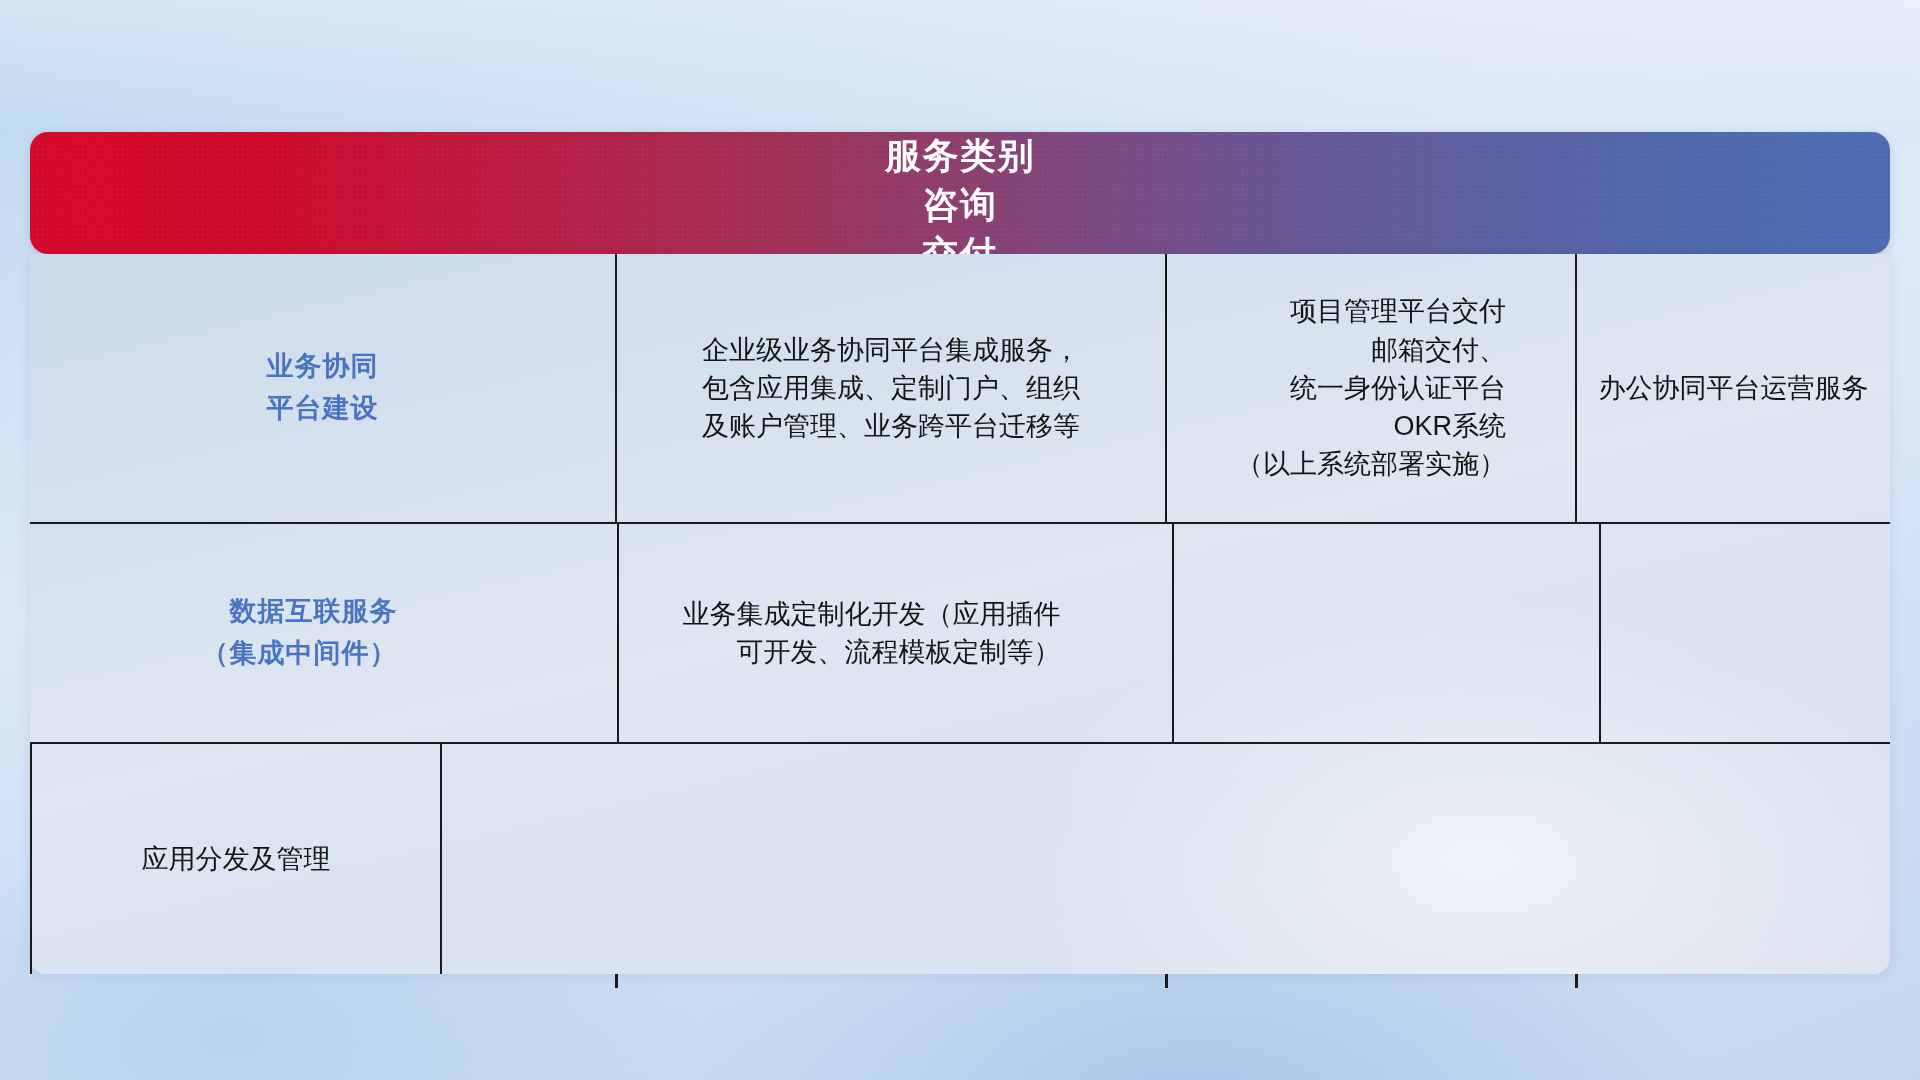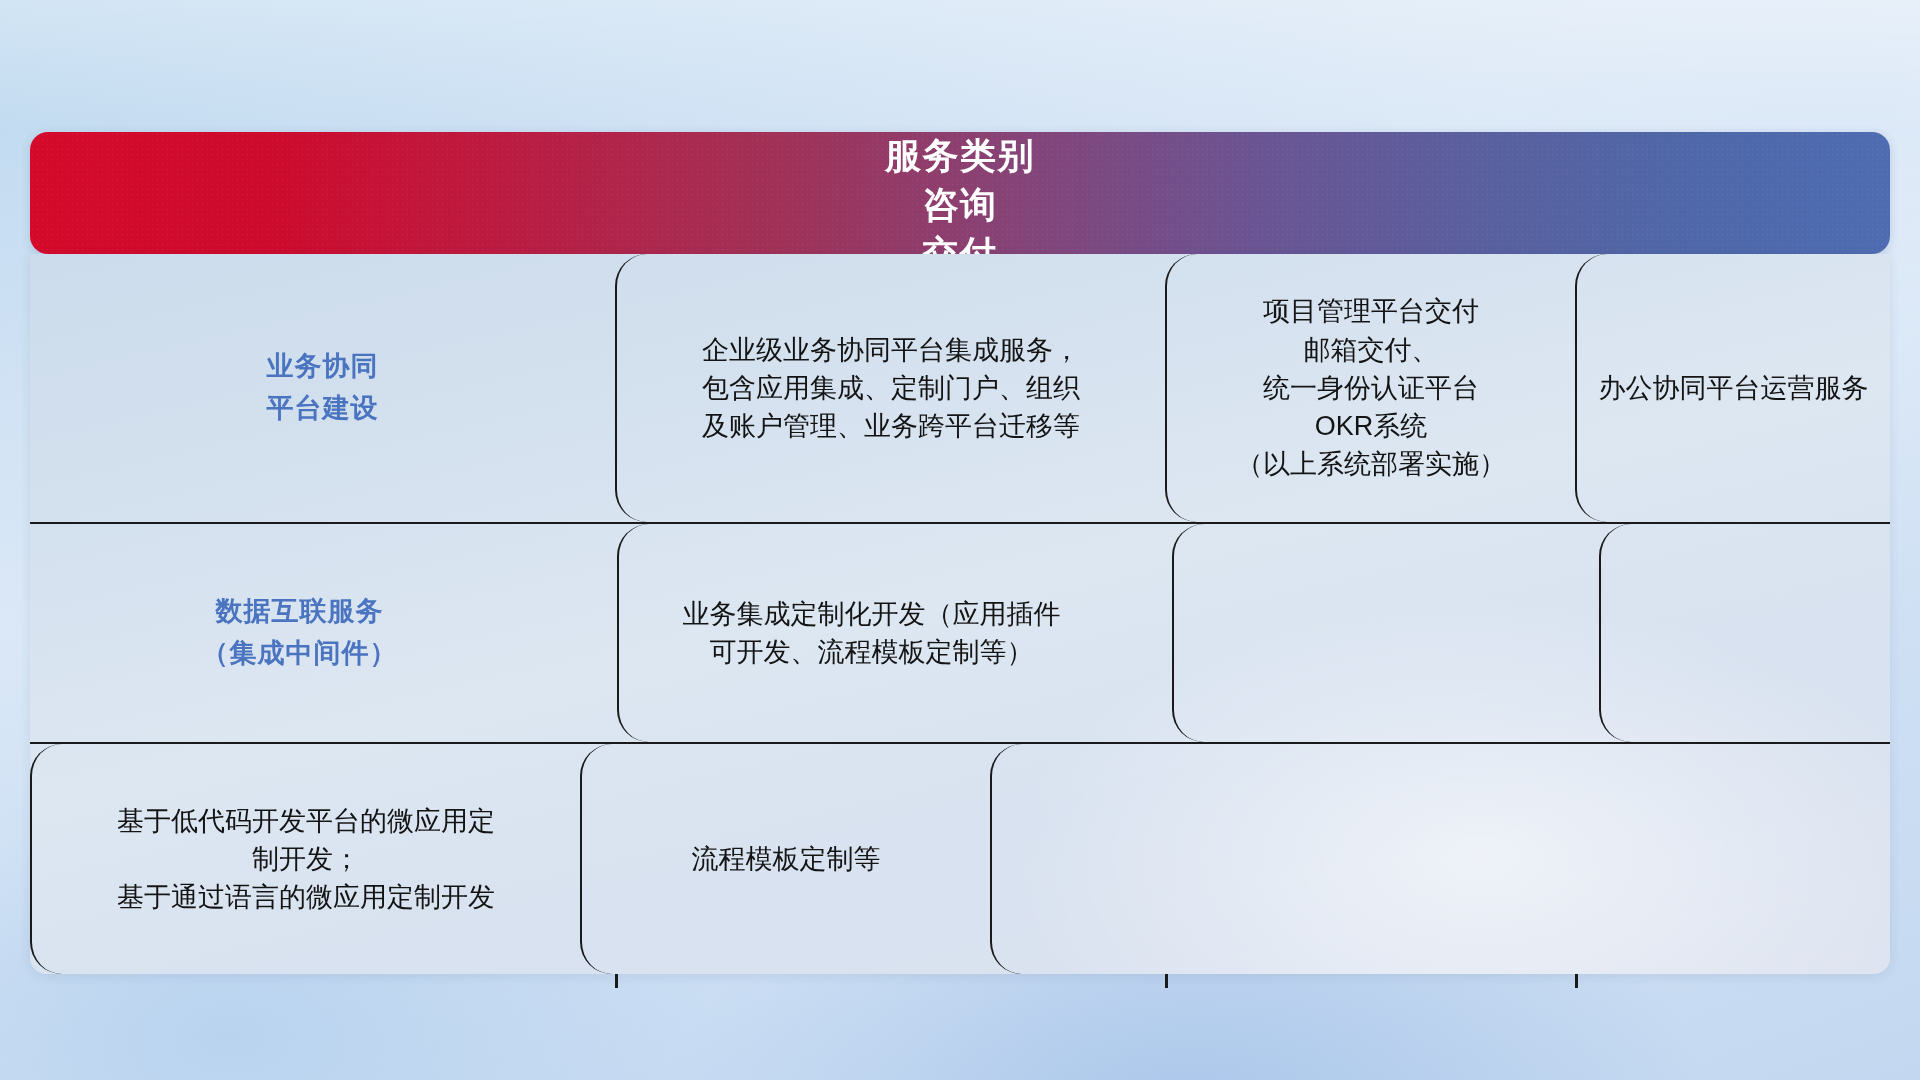--- a/index.html
+++ b/index.html
@@ -115,26 +115,25 @@
     z-index: 2;
   }
   .grid-row + .grid-row { border-top: 2.5px solid #1a1a1a; }
 
   .cell {
     box-sizing: border-box;
     display: flex;
     align-items: center;
     justify-content: center;
     padding: 0 14px;
-    text-align: center;
+    text-align: right;
     color: #141414;
     font-size: 27px;
     line-height: 1.42;
     white-space: pre-line;
-    border-radius: 32px;
   }
   .cell.divider-left { border-left: 2.5px solid #1a1a1a; }
 
   .cell.cat {
     color: #4a74c0;
     font-weight: bold;
     font-size: 27px;
     line-height: 1.55;
     letter-spacing: 1px;
   }
@@ -204,24 +203,21 @@
     <div class="grid-row r1">
       <div class="cell cat c0">数据互联服务
 （集成中间件）</div>
       <div class="cell c1 divider-left">业务集成定制化开发（应用插件
 可开发、流程模板定制等）</div>
       <div class="cell c2 divider-left"></div>
       <div class="cell c3 divider-left"></div>
     </div>
 
     <div class="grid-row r2">
-      <div class="cell c1 divider-left">基于低代码开发平台的微应用定
-制开发；
-基于通过语言的微应用定制开发</div>
-      <div class="cell c2 divider-left">流程模板定制等</div>
+      <div class="cell c2 divider-left">应用分发及管理</div>
       <div class="cell c3 divider-left"></div>
     </div>
 
     <div class="overshoot" style="left:585px;"></div>
     <div class="overshoot" style="left:1135px;"></div>
     <div class="overshoot" style="left:1545px;"></div>
   </div>
 </div>
 
 </body></html>

